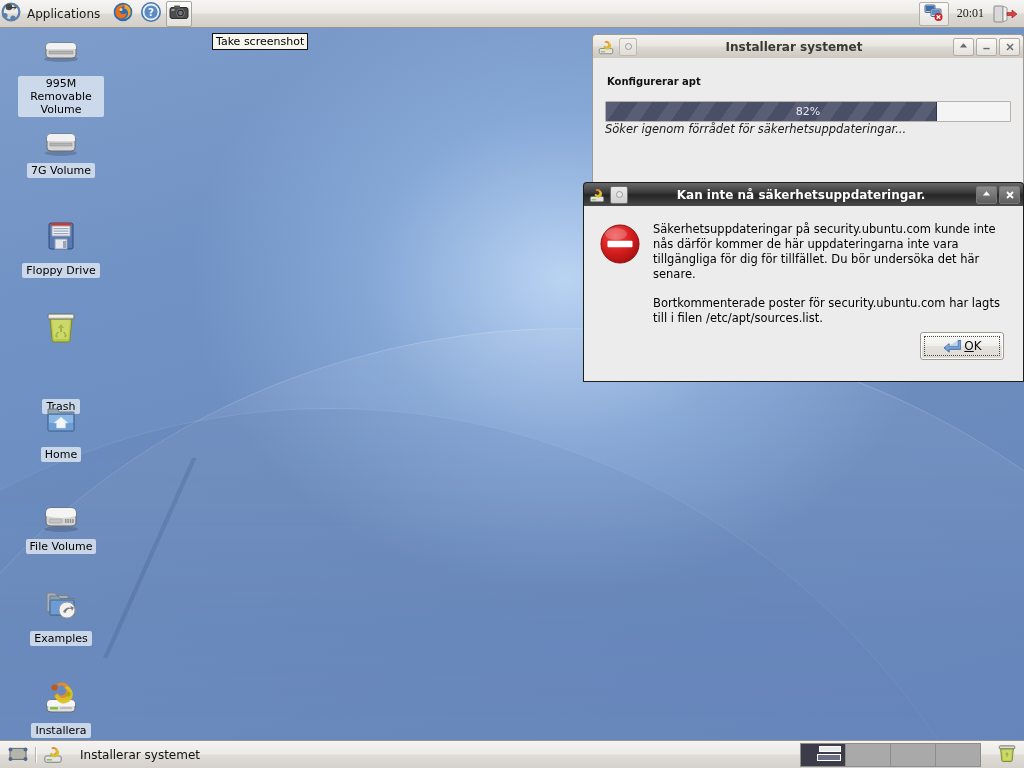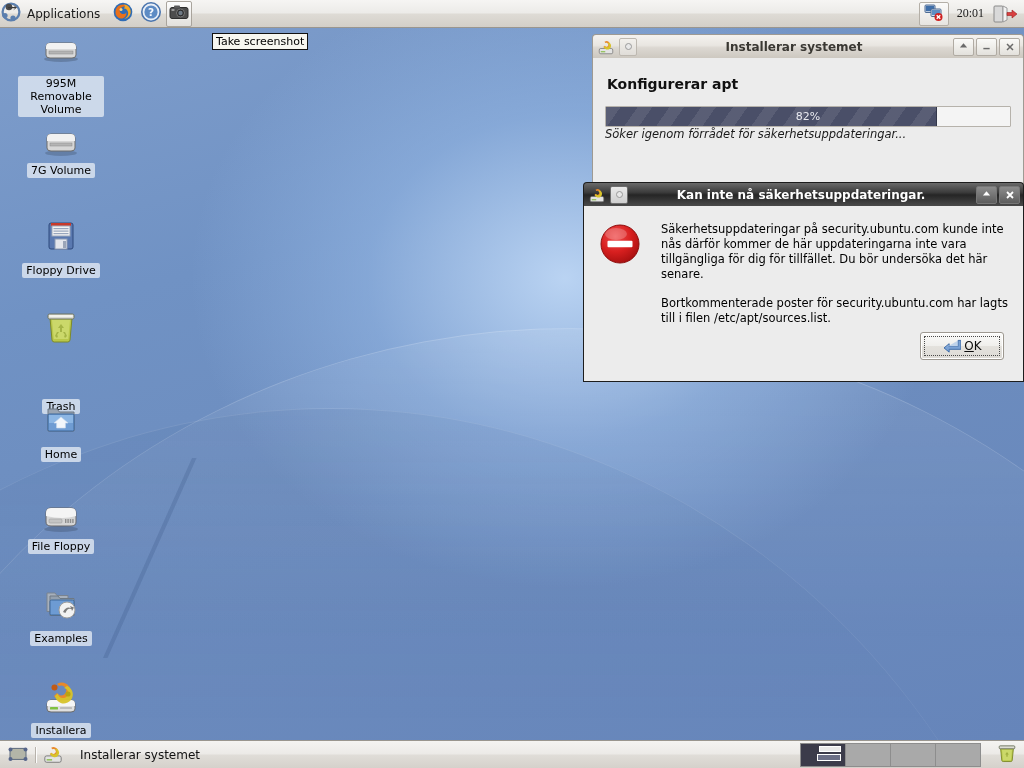--- a/index.html
+++ b/index.html
@@ -104,21 +104,21 @@
   .titlebar.active .tb-round{border:1px solid #6e6e6e;background:linear-gradient(to bottom,#e9e9e9,#cfcfcf);}
   .tb-round .dot{width:7px;height:7px;border-radius:50%;border:1px solid #9a9a9a;background:#e8e8e8;}
 
   .winbody { background: #ececec; }
 
   
   #installer-window { left: 592px; top: 34px; width: 432px; }
   #installer-window .winbody {
     border: 1px solid #9e9a93; border-top: none; padding: 14px 12px 16px 12px; height: 128px;
   }
-  .heading { font-size: 14px; font-weight: bold; color: #111; margin: 4px 0 14px 2px; font-family:"DejaVu Sans",sans-serif;}
+  .heading { font-size: 10px; font-weight: bold; color: #111; margin: 4px 0 14px 2px; font-family:"DejaVu Sans",sans-serif;}
   .progress-outer {
     height: 21px; border: 1px solid #b6b2ab; background: #f4f4f4; position: relative; border-radius: 1px;
   }
   .progress-fill {
     position:absolute; left:0; top:0; bottom:0;
     background-color: #4a4f68;
     background-image: repeating-linear-gradient(125deg, rgba(255,255,255,0.085) 0px, rgba(255,255,255,0.085) 12px, rgba(255,255,255,0) 12px, rgba(255,255,255,0) 26px);
     border-right: 1px solid #33374a;
   }
   .progress-label {
@@ -127,21 +127,21 @@
     font-size: 11px; color:#e9eaf0; font-family:"DejaVu Sans",sans-serif;
   }
   .status-line { font-size: 11.5px; font-style: italic; color:#1a1a1a; font-family:"DejaVu Sans",sans-serif;}
 
   
   #error-dialog { left: 583px; top: 182px; width: 441px; z-index: 20; }
   #error-dialog .winbody {
     border: 1px solid #1d1d1d; border-top: none; padding: 16px 14px 12px 14px; height: 176px;
     position: relative;
   }
-  .err-row { display: flex; gap: 19px; }
+  .err-row { display: flex; gap: 11px; }
   .err-icon { width: 44px; height: 44px; flex: none; }
   .err-text p { font-size: 11.5px; color:#000; line-height: 15px; font-family:"DejaVu Sans",sans-serif;}
   .err-text p + p { margin-top: 14px; }
   .ok-button {
     position:absolute; right: 19px; bottom: 21px;
     width: 84px; height: 28px; border: 1px solid #9d9890;
     background: linear-gradient(to bottom, #fbfbfa 0%, #f0efec 48%, #e3e1dc 52%, #dedbd6 100%);
     border-radius: 3px; display:flex; align-items:center; justify-content:center; gap:3px;
     box-shadow: inset 0 0 0 1px #ffffff;
   }
@@ -250,21 +250,21 @@
         <path d="M9 25 q0-5 5-5 h20 q5 0 5 5 v3 q-13 4-30 0 z" fill="#f4f4f4"></path>
         <rect x="12" y="31" width="13" height="4" rx="1" fill="#c4c4c4" stroke="#959595" stroke-width="0.5"></rect>
         <g fill="#8e8e8e">
             <rect x="28" y="31" width="1.4" height="4"></rect>
             <rect x="30.4" y="31" width="1.4" height="4"></rect>
             <rect x="32.8" y="31" width="1.4" height="4"></rect>
             <rect x="35.2" y="31" width="1.4" height="4"></rect>
           </g>
       </svg>
     </div>
-    <div class="lbl">File Floppy</div>
+    <div class="lbl">File Volume</div>
   </div>
 
   <div class="dicon" style="left:18px; top:552px;">
     <div class="glyph">
       <svg width="48" height="48" viewBox="0 0 48 48">
         <path d="M10 13 h8 l2 2.5 h11 v16 h-21 z" fill="#a7b0bc" stroke="#7a838f"></path>
         <path d="M13 16 h8 l2 2.5 h14 v17 h-24 z" fill="#94a0ae" stroke="#6e7984"></path>
         <rect x="13" y="20" width="24" height="15" rx="1.5" fill="#6d9bd3" stroke="#3e6899"></rect>
         <circle cx="30" cy="30" r="8" fill="#f2f2f2" stroke="#9c9c9c"></circle>
         <path d="M26 32 q3-6 8-4 l-1-2 4 1.5 -2 3.5 -0.6-2 q-4-1.4-6 4 z" fill="#7d7d7d"></path>

